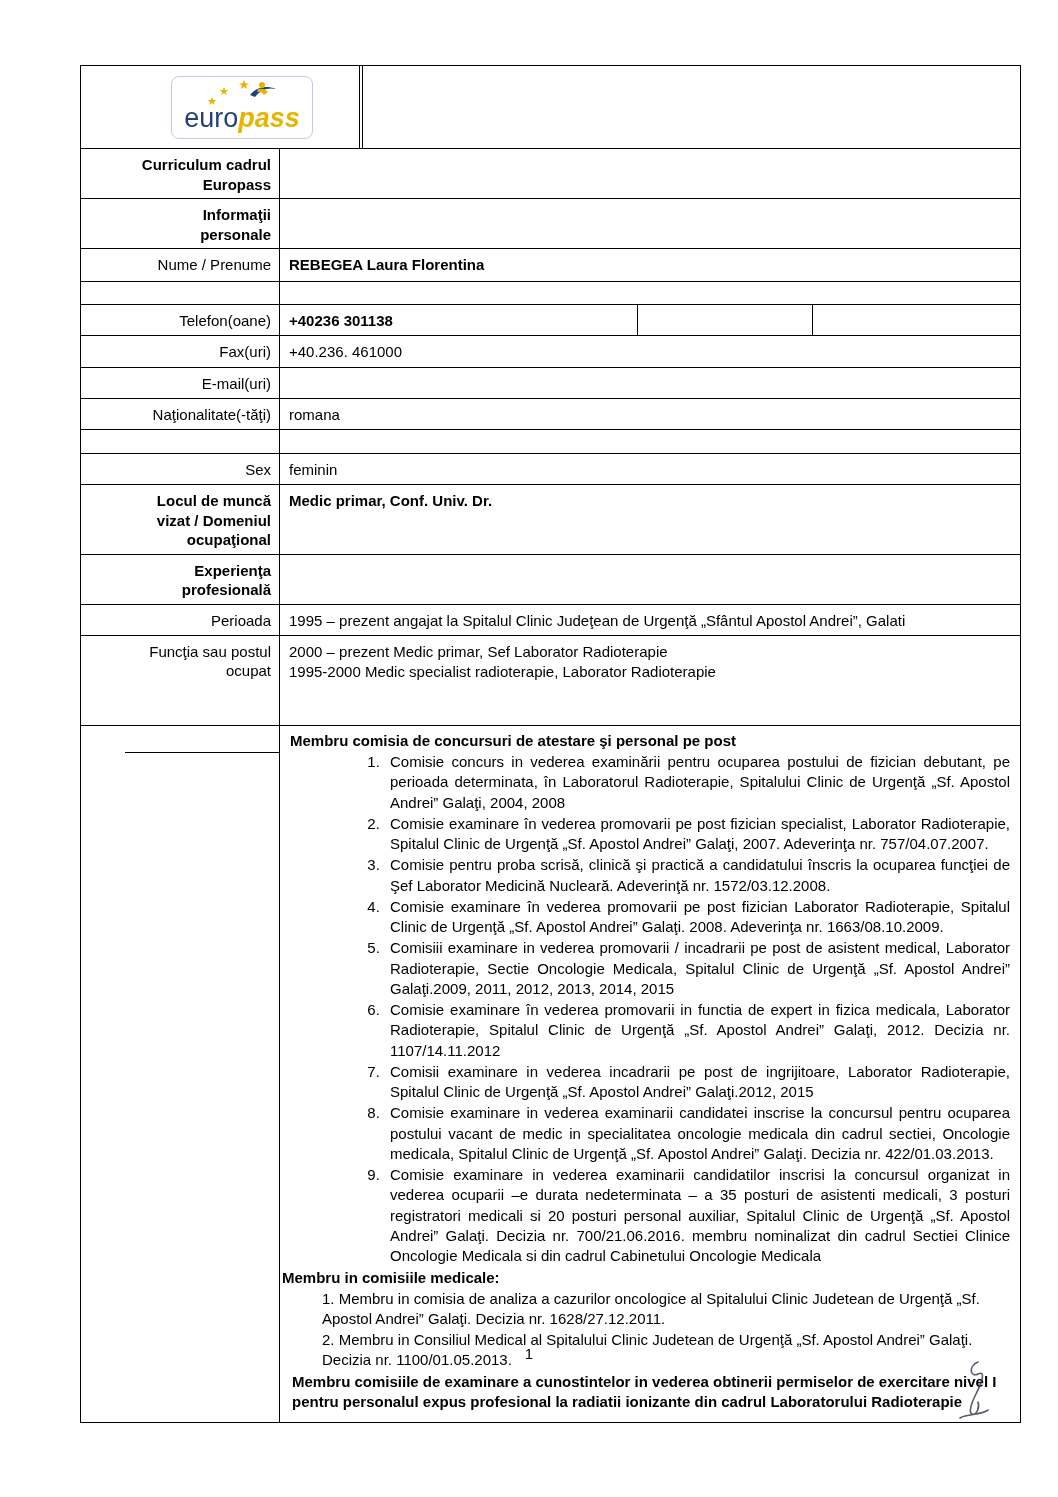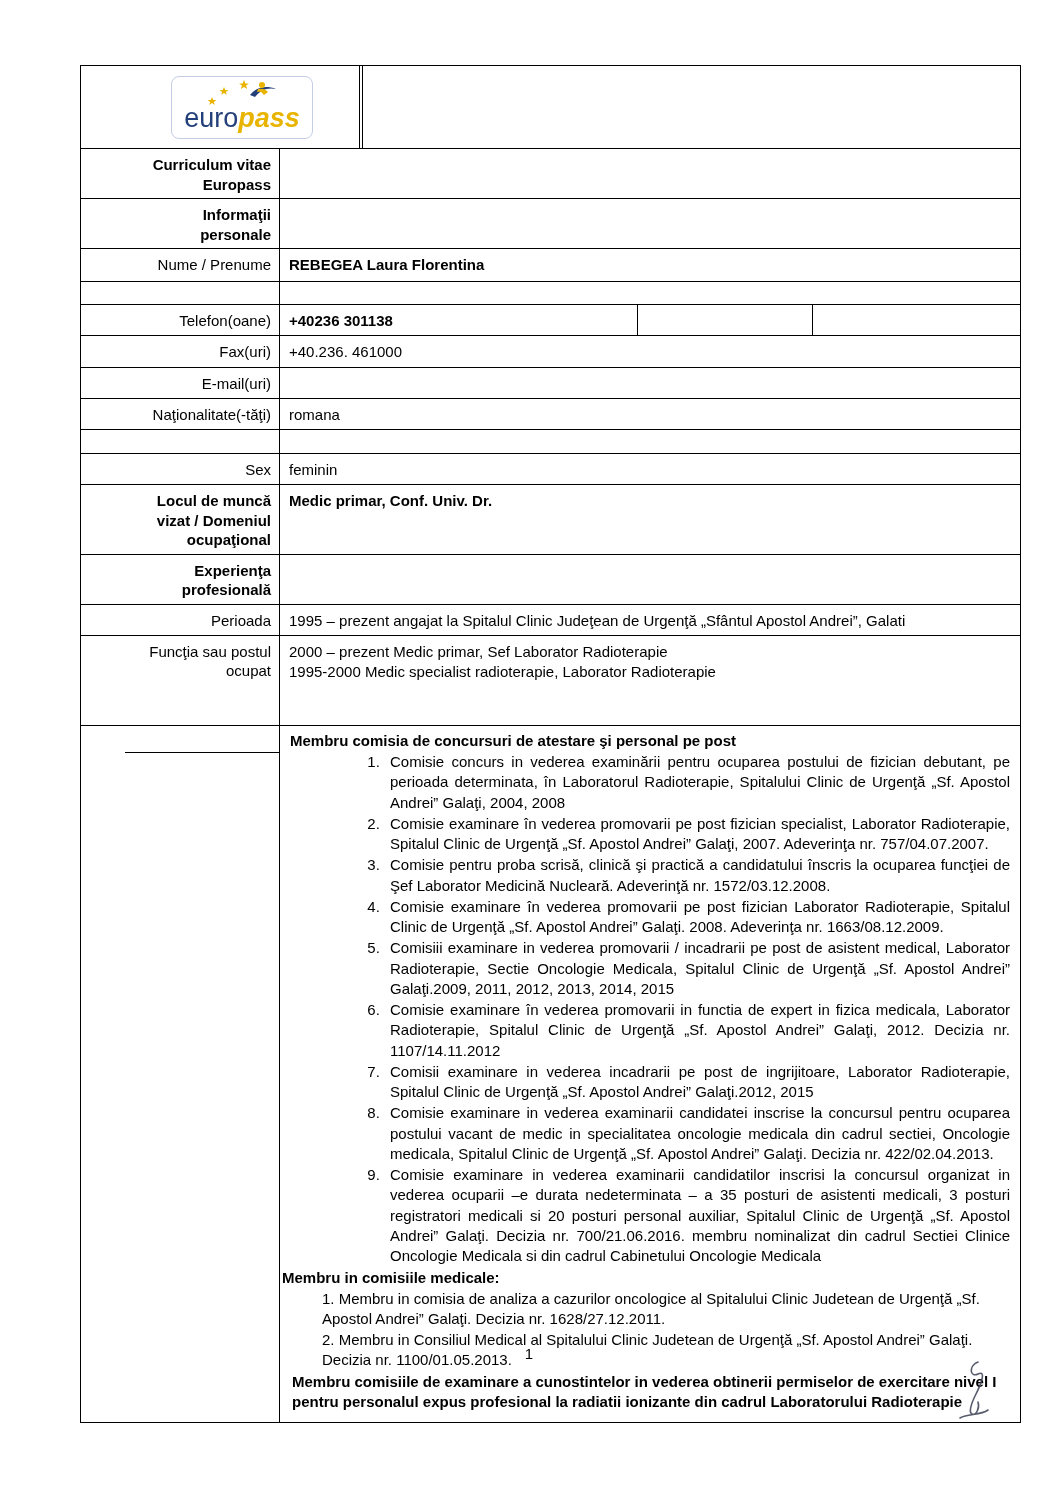--- a/index.html
+++ b/index.html
@@ -140,21 +140,21 @@
             <circle cx="58" cy="6" r="3" fill="#e8b400"></circle>
             <path d="M54,10 C58,9 62,10 64,13 L60,16 C58,13 56,12 53,13 Z" fill="#e8b400"></path>
           </svg>
           <div class="logo-text"><span class="euro">euro</span><span class="pass">pass</span></div>
         </div>
       </div>
       <div class="logo-rest"></div>
     </div>
 
     <div class="row row-curriculum">
-      <div class="label-cell bold">Curriculum vitae
+      <div class="label-cell bold">Curriculum cadrul
 Europass</div>
       <div class="value-cell"></div>
     </div>
 
     <div class="row row-informatii">
       <div class="label-cell bold">Informaţii
 personale</div>
       <div class="value-cell"></div>
     </div>
 
@@ -227,25 +227,25 @@
     <div class="row row-committees">
       <div class="label-cell committees-left">
         <div class="left-subcell"></div>
       </div>
       <div class="value-cell committees-cell">
         <div class="c-heading">Membru comisia de concursuri de atestare şi personal pe post</div>
         <ol class="c-list">
           <li>Comisie concurs in vederea examinării pentru ocuparea postului de fizician debutant, pe perioada determinata, în Laboratorul Radioterapie, Spitalului Clinic de Urgenţă „Sf. Apostol Andrei” Galaţi, 2004, 2008</li>
           <li>Comisie examinare în vederea promovarii pe post fizician specialist, Laborator Radioterapie, Spitalul Clinic de Urgenţă „Sf. Apostol Andrei” Galaţi, 2007. Adeverinţa nr. 757/04.07.2007.</li>
           <li>Comisie pentru proba scrisă, clinică şi practică a candidatului înscris la ocuparea funcţiei de Şef Laborator Medicină Nucleară. Adeverinţă nr. 1572/03.12.2008.</li>
-          <li>Comisie examinare în vederea promovarii pe post fizician Laborator Radioterapie, Spitalul Clinic de Urgenţă „Sf. Apostol Andrei” Galaţi. 2008. Adeverinţa nr. 1663/08.12.2009.</li>
+          <li>Comisie examinare în vederea promovarii pe post fizician Laborator Radioterapie, Spitalul Clinic de Urgenţă „Sf. Apostol Andrei” Galaţi. 2008. Adeverinţa nr. 1663/08.10.2009.</li>
           <li>Comisiii examinare in vederea promovarii / incadrarii pe post de asistent medical, Laborator Radioterapie, Sectie Oncologie Medicala, Spitalul Clinic de Urgenţă „Sf. Apostol Andrei” Galaţi.2009, 2011, 2012, 2013, 2014, 2015</li>
           <li>Comisie examinare în vederea promovarii in functia de expert in fizica medicala, Laborator Radioterapie, Spitalul Clinic de Urgenţă „Sf. Apostol Andrei” Galaţi, 2012. Decizia nr. 1107/14.11.2012</li>
           <li>Comisii examinare in vederea incadrarii pe post de ingrijitoare, Laborator Radioterapie, Spitalul Clinic de Urgenţă „Sf. Apostol Andrei” Galaţi.2012, 2015</li>
-          <li>Comisie examinare in vederea examinarii candidatei inscrise la concursul pentru ocuparea postului vacant de medic in specialitatea oncologie medicala din cadrul sectiei, Oncologie medicala, Spitalul Clinic de Urgenţă „Sf. Apostol Andrei” Galaţi. Decizia nr. 422/02.04.2013.</li>
+          <li>Comisie examinare in vederea examinarii candidatei inscrise la concursul pentru ocuparea postului vacant de medic in specialitatea oncologie medicala din cadrul sectiei, Oncologie medicala, Spitalul Clinic de Urgenţă „Sf. Apostol Andrei” Galaţi. Decizia nr. 422/01.03.2013.</li>
           <li>Comisie examinare in vederea examinarii candidatilor inscrisi la concursul organizat in vederea ocuparii –e durata nedeterminata – a 35 posturi de asistenti medicali, 3 posturi registratori medicali si 20 posturi personal auxiliar, Spitalul Clinic de Urgenţă „Sf. Apostol Andrei” Galaţi. Decizia nr. 700/21.06.2016. membru nominalizat din cadrul Sectiei Clinice Oncologie Medicala si din cadrul Cabinetului Oncologie Medicala</li>
         </ol>
         <div class="c-heading-med">Membru in comisiile medicale:</div>
         <div class="med-item">1. Membru in comisia de analiza a cazurilor oncologice al Spitalului Clinic Judetean de Urgenţă „Sf. Apostol Andrei” Galaţi. Decizia nr. 1628/27.12.2011.</div>
         <div class="med-item">2. Membru in Consiliul Medical al Spitalului Clinic Judetean de Urgenţă „Sf. Apostol Andrei” Galaţi. Decizia nr. 1100/01.05.2013.</div>
         <div class="c-heading-permise">Membru comisiile de examinare a cunostintelor in vederea obtinerii permiselor de exercitare nivel I pentru personalul expus profesional la radiatii ionizante din cadrul Laboratorului Radioterapie</div>
       </div>
     </div>
 
   </div>

